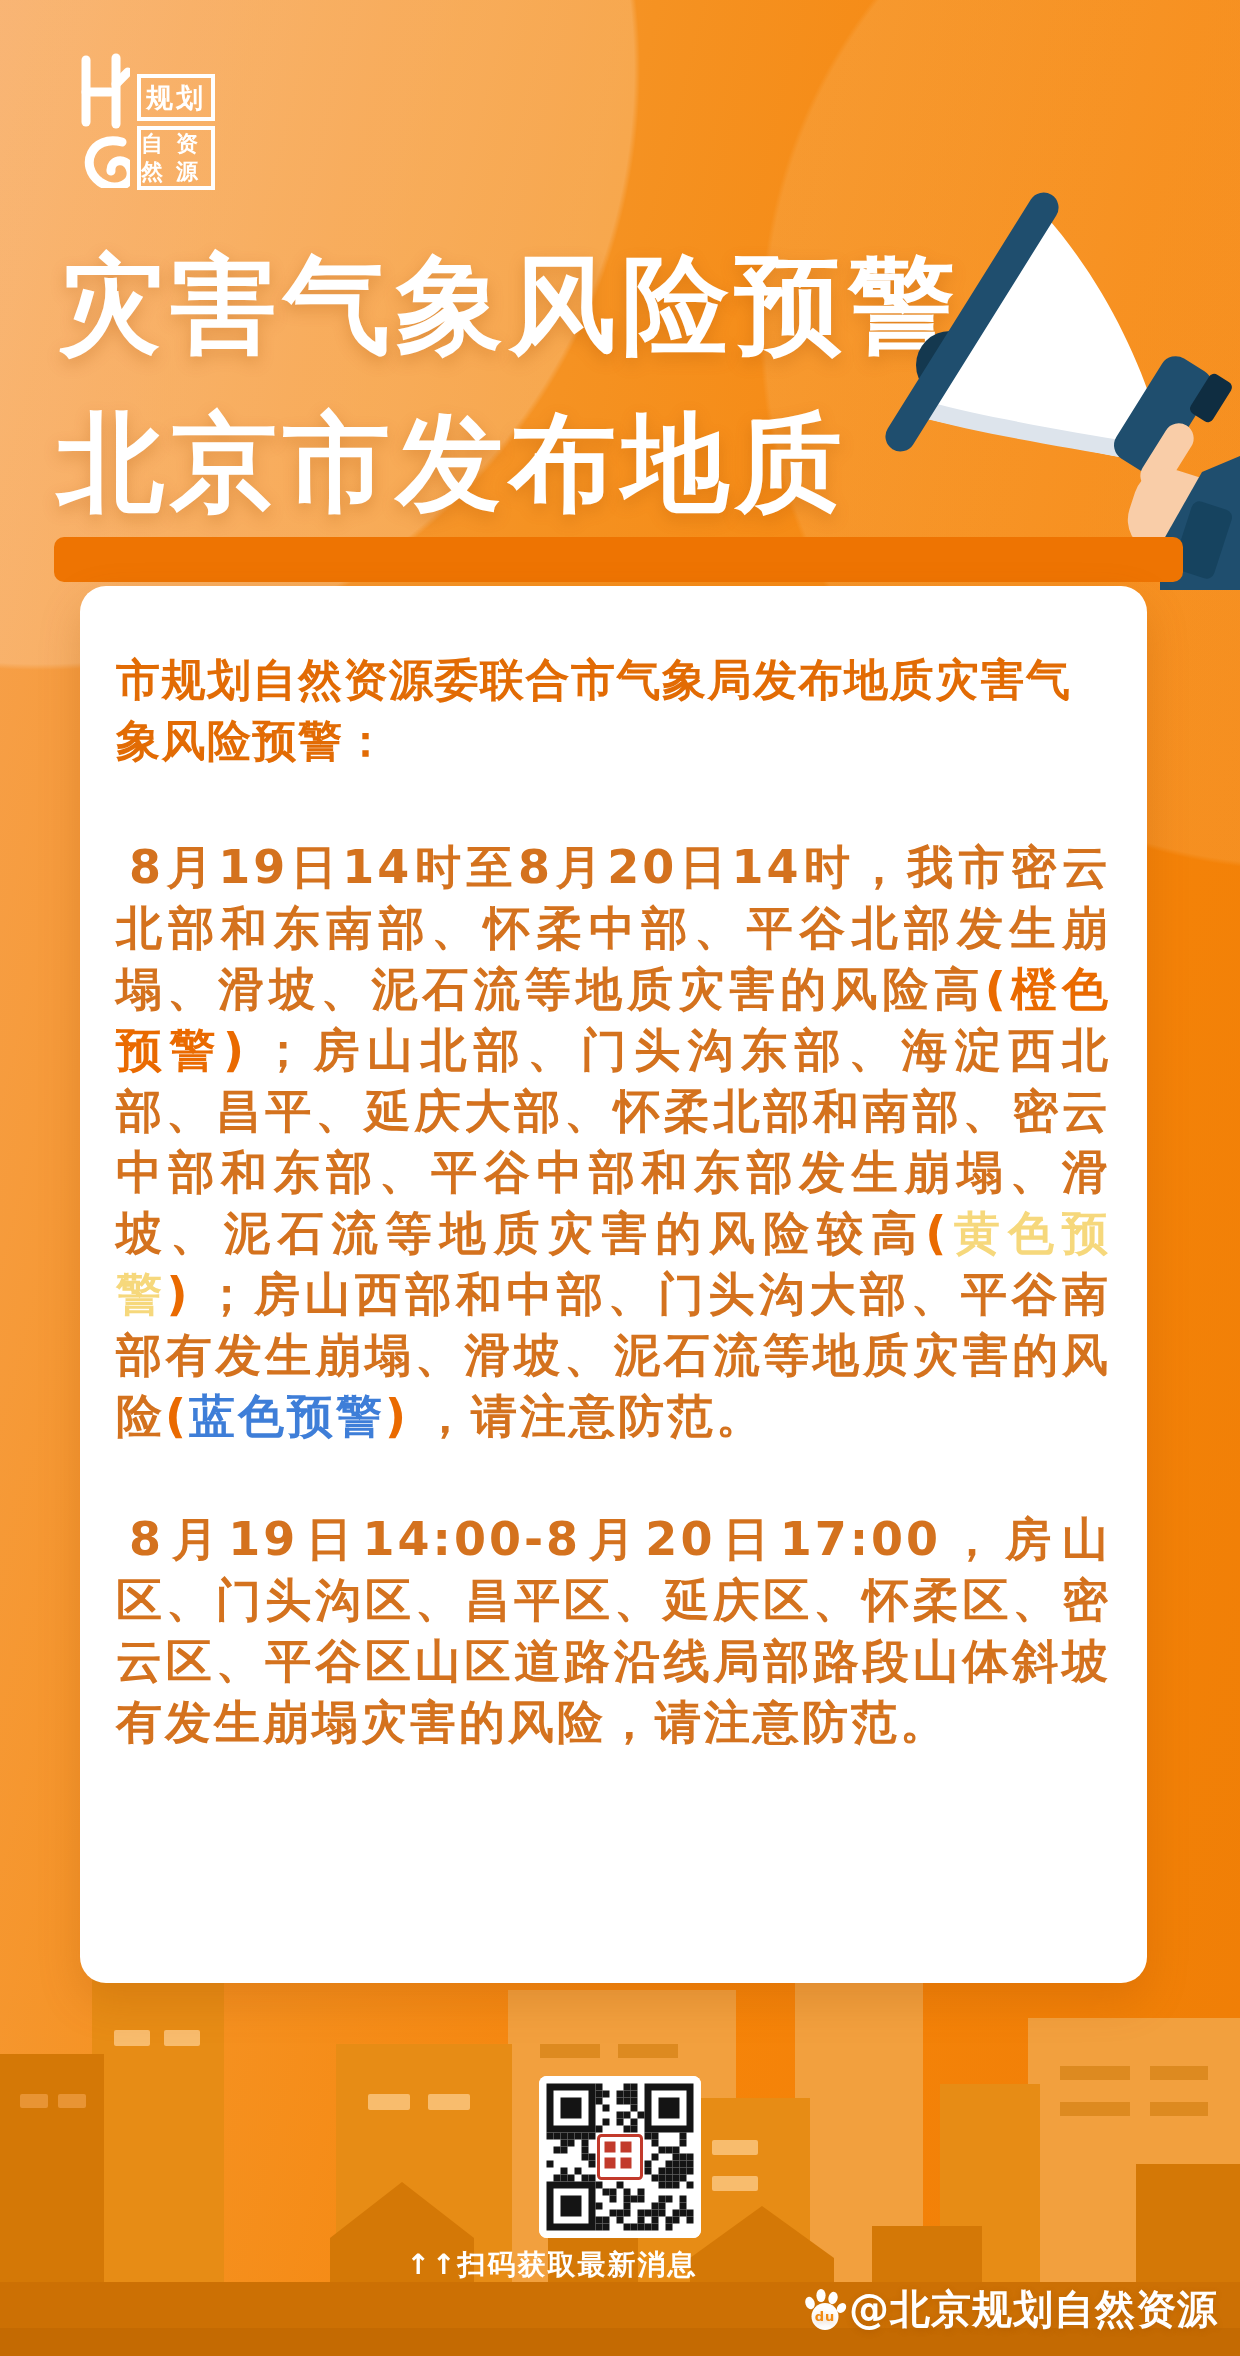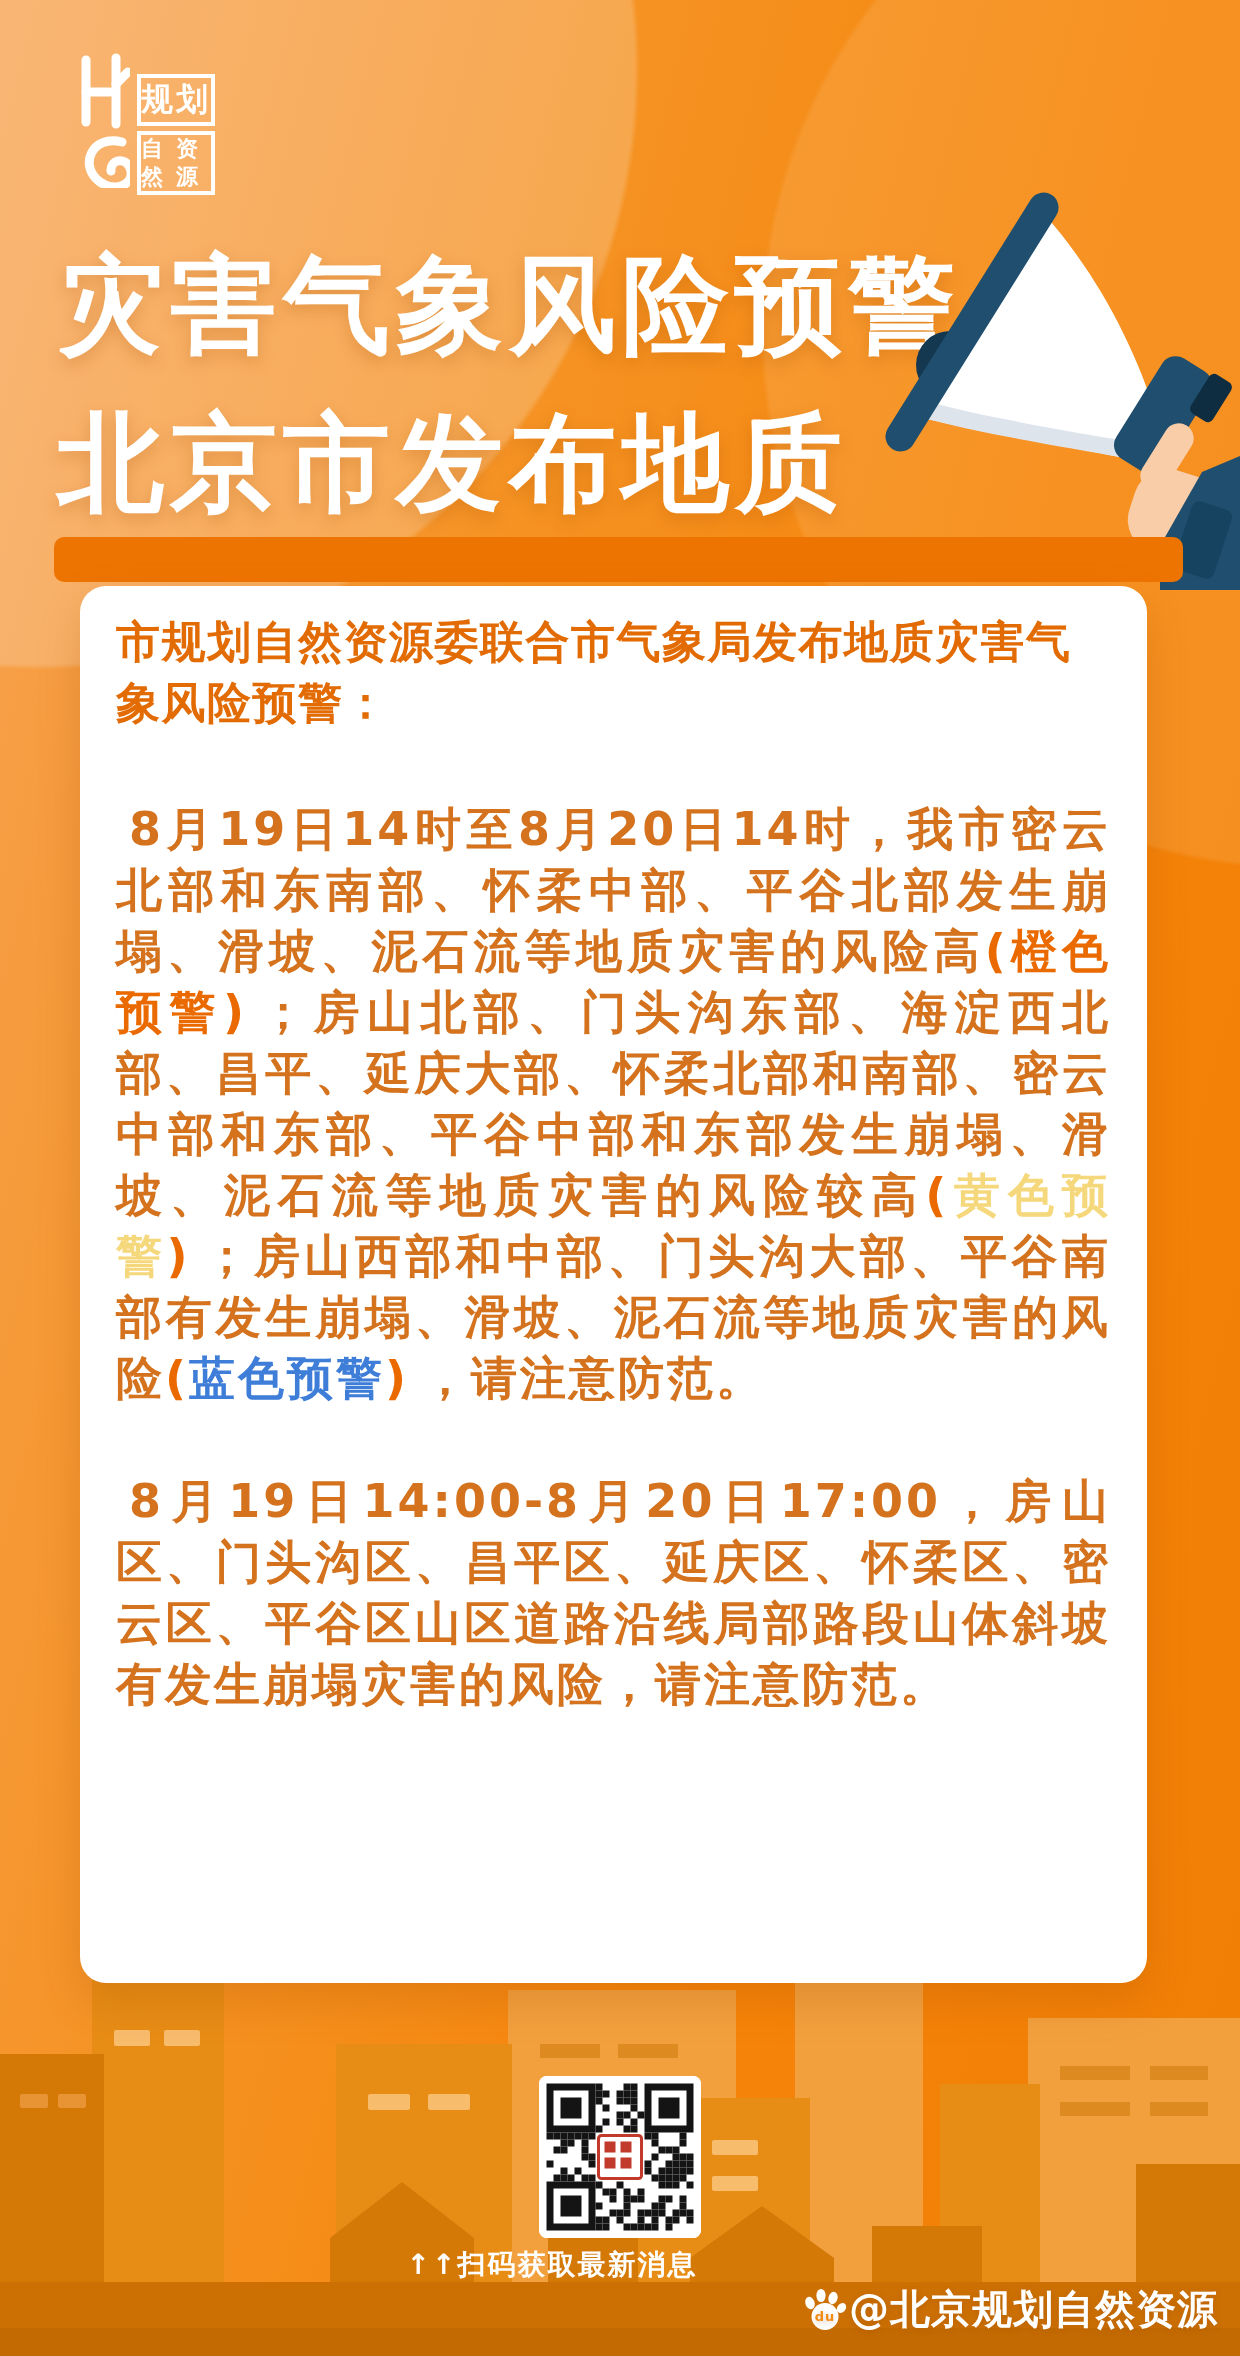--- a/index.html
+++ b/index.html
@@ -26,41 +26,41 @@
   }
 
   
   .skyline{position:absolute;left:0;bottom:0;width:1240px;height:430px;}
 
   
   .logo{position:absolute;left:76px;top:50px;display:flex;gap:7px;height:140px;}
   .logo-glyph{width:54px;height:138px;}
   .logo-boxes{width:78px;display:flex;flex-direction:column;}
   .logo-box{border:4px solid #fff;color:#fff;font-weight:800;display:flex;align-items:center;justify-content:center;}
-  .logo-box1{height:64px;font-size:32px;letter-spacing:3px;margin-top:24px;}
+  .logo-box1{height:64px;font-size:27px;letter-spacing:3px;margin-top:24px;}
   .logo-box2{margin-top:5px;height:70px;flex-direction:row;font-size:22px;line-height:28px;letter-spacing:2px;}
 
   
   .title{
     position:absolute;left:57px;top:226px;color:#fff;
     font-size:107px;font-weight:900;line-height:158px;letter-spacing:6px;
     text-shadow:0 6px 16px rgba(170,80,0,0.28);white-space:nowrap;
   }
 
   
   .megaphone{position:absolute;left:830px;top:120px;width:410px;height:470px;}
 
   
   .ribbon{
     position:absolute;left:54px;top:537px;width:1129px;height:45px;
     background:var(--c-ribbon);border-radius:10px;
   }
   .card{
     position:absolute;left:80px;top:586px;width:1067px;height:1397px;
-    background:#fff;border-radius:26px;padding:25px 36px 0;
+    background:#fff;border-radius:26px;padding:63px 36px 0;
     box-shadow:0 18px 42px rgba(160,75,0,0.22);
   }
   .h{font-size:44px;font-weight:900;color:var(--c-heading);line-height:61px;letter-spacing:1.5px;}
   .p{font-size:46px;font-weight:700;color:var(--c-body);line-height:61px;letter-spacing:3px;margin-top:66px;text-align:justify;}
   .h.m2{margin-top:78px;}
   .p.m3{margin-top:62px;}
   .seg-normal{color:var(--c-body);margin-left:13px;}
   .seg-orange-bold{color:var(--c-warn-orange);font-weight:900;}
   .seg-yellow-bold{color:var(--c-warn-yellow);font-weight:900;margin-top:48px;}
   .seg-blue-bold{color:var(--c-warn-blue);font-weight:900;}

